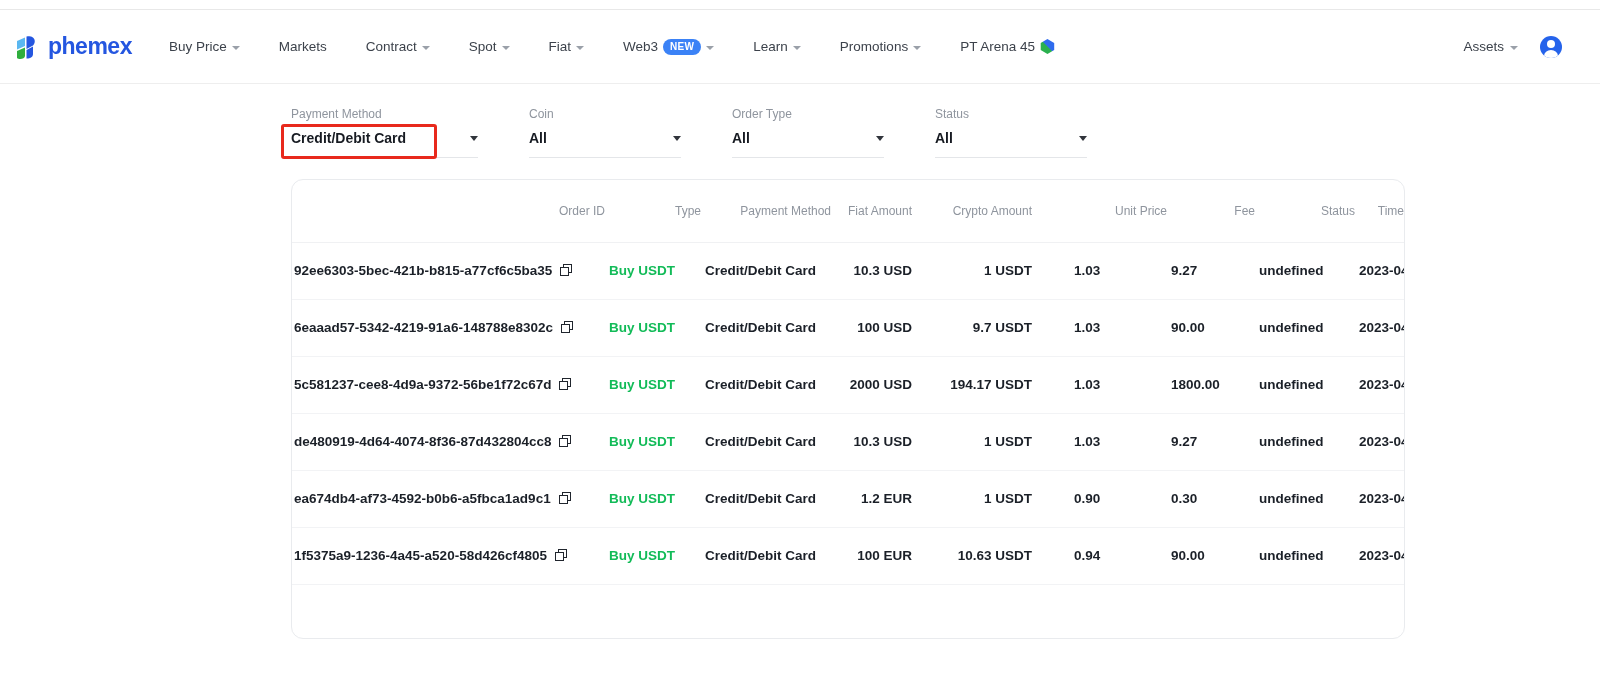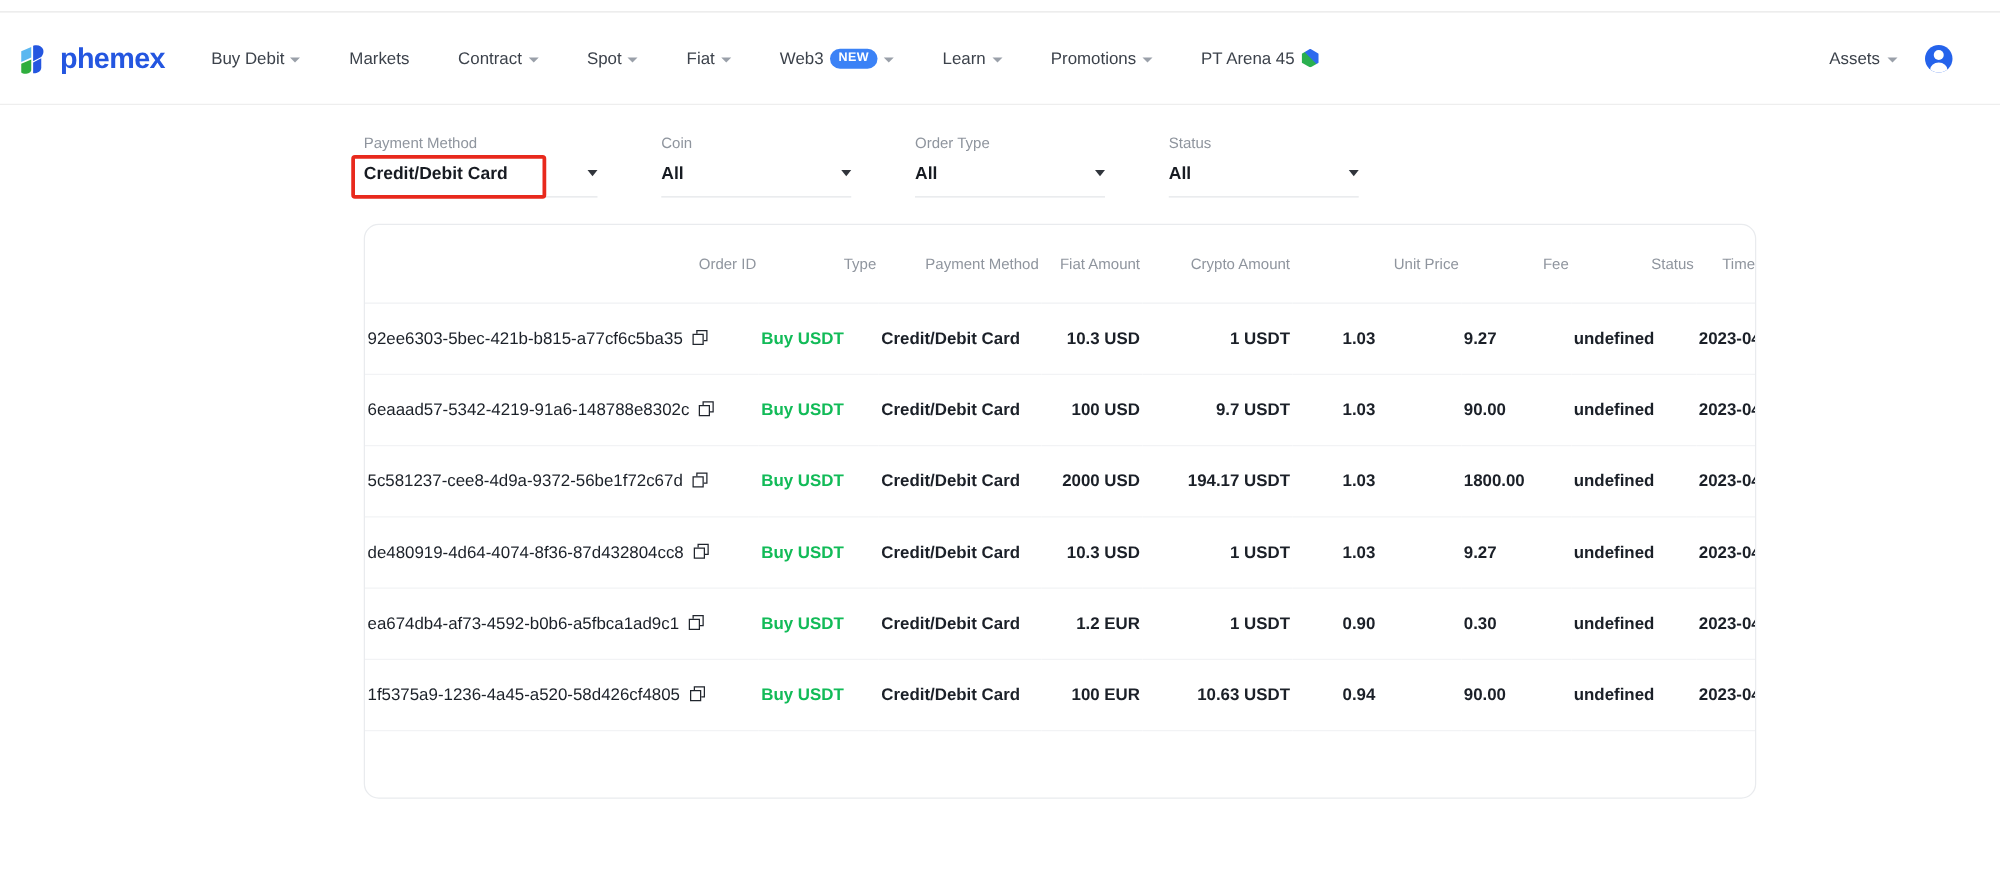--- a/index.html
+++ b/index.html
@@ -65,21 +65,21 @@
   th { height:62px; font-size:12px; font-weight:400; color:#8f959e;
     text-align:right; border-bottom:1px solid #f0f1f3; padding:0 2px;
     white-space:nowrap; overflow:hidden; vertical-align:middle; }
   td { height:57px; font-size:13.5px; border-bottom:1px solid #f2f3f5;
     padding:0 2px; white-space:nowrap; overflow:hidden; vertical-align:middle;
     font-weight:600; color:#1b2028; }
   th:first-child { text-indent:-4px; }
   th:nth-child(4), td:nth-child(4),
   th:nth-child(5), td:nth-child(5) { text-align:right; }
   th:nth-child(6), td:nth-child(6) { padding-left:40px; }
-  td.c-id { font-weight:400; }
+  td.c-id { font-weight:700; }
   td.c-type { font-weight:700; color:#12bb58; }
   .copy-icon { display:inline-block; width:12px; height:12px; position:relative;
     margin-left:8px; vertical-align:-1px; cursor:pointer; }
   .copy-icon::before { content:''; position:absolute; right:0; top:0; width:7px;
     height:7px; border:1.5px solid #20252d; }
   .copy-icon::after { content:''; position:absolute; left:0; bottom:0; width:7px;
     height:7px; border:1.5px solid #20252d; background:#fff; }
 
   .logo-mark { display:inline-block; }
 </style>
@@ -92,21 +92,21 @@
       <svg class="logo-mark" width="28" height="28" viewBox="0 0 28 28">
         <path d="M3 8 L11 4.5 L11 13 L3 16.5 Z" fill="#5ab7f0"></path>
         <path d="M12.5 3.5 C20 1.5 23 8 19 12.5 L12.5 16 Z" fill="#2456e0"></path>
         <path d="M12.5 17 L19 13.5 L19 21 C19 25 14 26 12.5 25.5 Z" fill="#2456e0"></path>
         <path d="M3 18 L11 14.5 L11 23 C11 26 5 27 3 25 Z" fill="#2fae3e"></path>
       </svg>
       <span class="logo-text">phemex</span>
     </div>
     <nav class="nav-items">
   <div class="nav-item">
-    <span>Buy Debit</span>
+    <span>Buy Price</span>
 
     <span class="caret"></span>
   </div>
 
   <div class="nav-item">
     <span>Markets</span>
 
   </div>
 
   <div class="nav-item">

